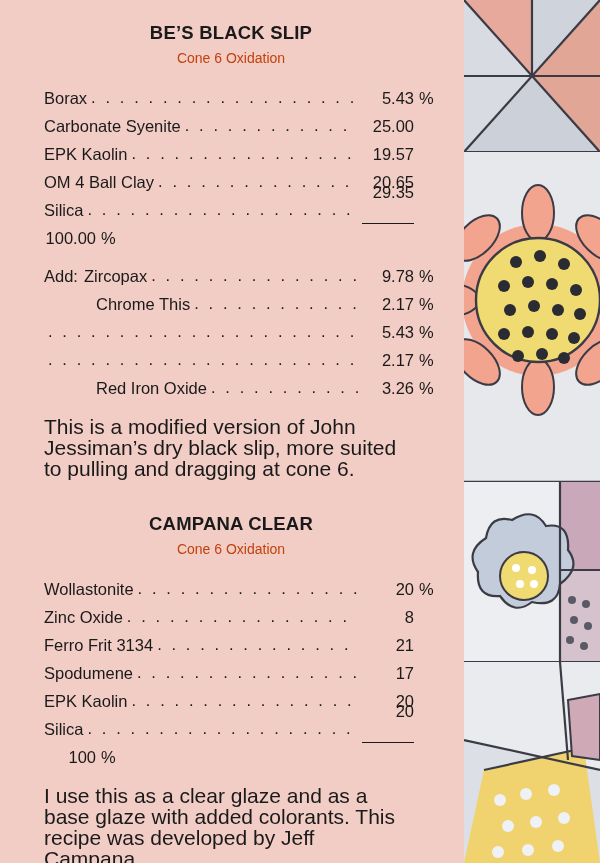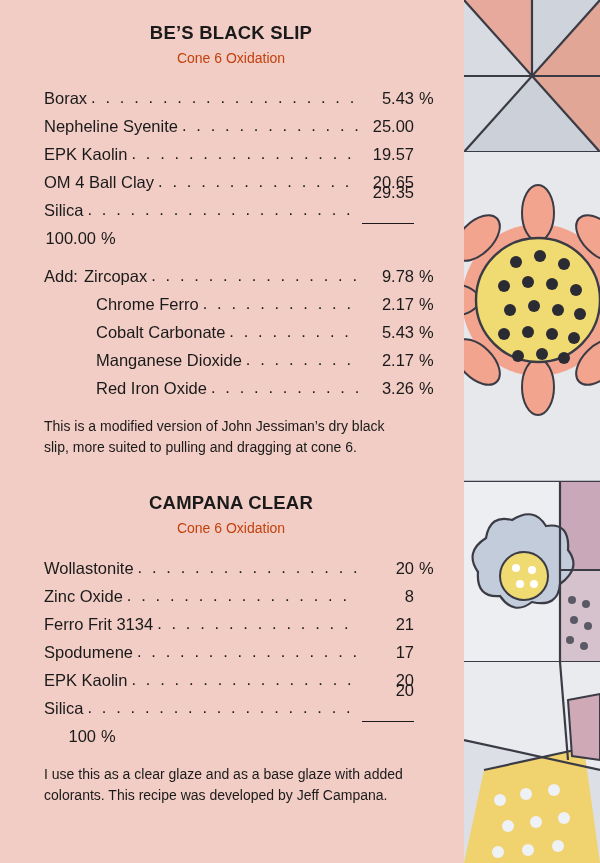--- a/index.html
+++ b/index.html
@@ -90,21 +90,21 @@
     font-size: 16.5px;
     color: #1a1a1a;
     height: 28px;
     line-height: 28px;
     justify-content: flex-start;
     padding-right: 0px;
   }
   .total-row .val { min-width: 52px; text-align: right; }
   .total-row .pct { width: 26px; text-align: left; padding-left: 5px; }
   .note {
-    font-size: 14px;
+    font-size: 21px;
     line-height: 21px;
     color: #1a1a1a;
     margin-top: 14px;
     max-width: 360px;
   }
   .spacer-lg { height: 34px; }
   .addlabel { padding-right: 6px; }
   .gap-row { height: 10px; }
 </style>
 </head>
@@ -119,21 +119,21 @@
       <div class="recipe-sub">Cone 6 Oxidation</div>
 
       <div class="rows">
         <div class="row">
           <span class="nm">Borax</span>
           <span class="dots">. . . . . . . . . . . . . . . . . . . . . . . . . . .</span>
           <span class="val">5.43</span>
           <span class="pct">%</span>
         </div>
         <div class="row">
-          <span class="nm">Nepheline Syenite</span>
+          <span class="nm">Carbonate Syenite</span>
           <span class="dots">. . . . . . . . . . . . . . . . . . . . . . . . . . .</span>
           <span class="val">25.00</span>
           <span class="pct"></span>
         </div>
         <div class="row">
           <span class="nm">EPK Kaolin</span>
           <span class="dots">. . . . . . . . . . . . . . . . . . . . . . . . . . .</span>
           <span class="val">19.57</span>
           <span class="pct"></span>
         </div>
@@ -159,33 +159,31 @@
 
       <div class="rows">
         <div class="row">
           <span class="nm addlabel">Add:</span>
           <span class="nm">Zircopax</span>
           <span class="dots">. . . . . . . . . . . . . . . . . . . . . . . . . . .</span>
           <span class="val">9.78</span>
           <span class="pct">%</span>
         </div>
         <div class="row indent">
-          <span class="nm">Chrome Ferro</span>
+          <span class="nm">Chrome This</span>
           <span class="dots">. . . . . . . . . . . . . . . . . . . . . . . . . . .</span>
           <span class="val">2.17</span>
           <span class="pct">%</span>
         </div>
         <div class="row indent">
-          <span class="nm">Cobalt Carbonate</span>
           <span class="dots">. . . . . . . . . . . . . . . . . . . . . . . . . . .</span>
           <span class="val">5.43</span>
           <span class="pct">%</span>
         </div>
         <div class="row indent">
-          <span class="nm">Manganese Dioxide</span>
           <span class="dots">. . . . . . . . . . . . . . . . . . . . . . . . . . .</span>
           <span class="val">2.17</span>
           <span class="pct">%</span>
         </div>
         <div class="row indent">
           <span class="nm">Red Iron Oxide</span>
           <span class="dots">. . . . . . . . . . . . . . . . . . . . . . . . . . .</span>
           <span class="val">3.26</span>
           <span class="pct">%</span>
         </div>

